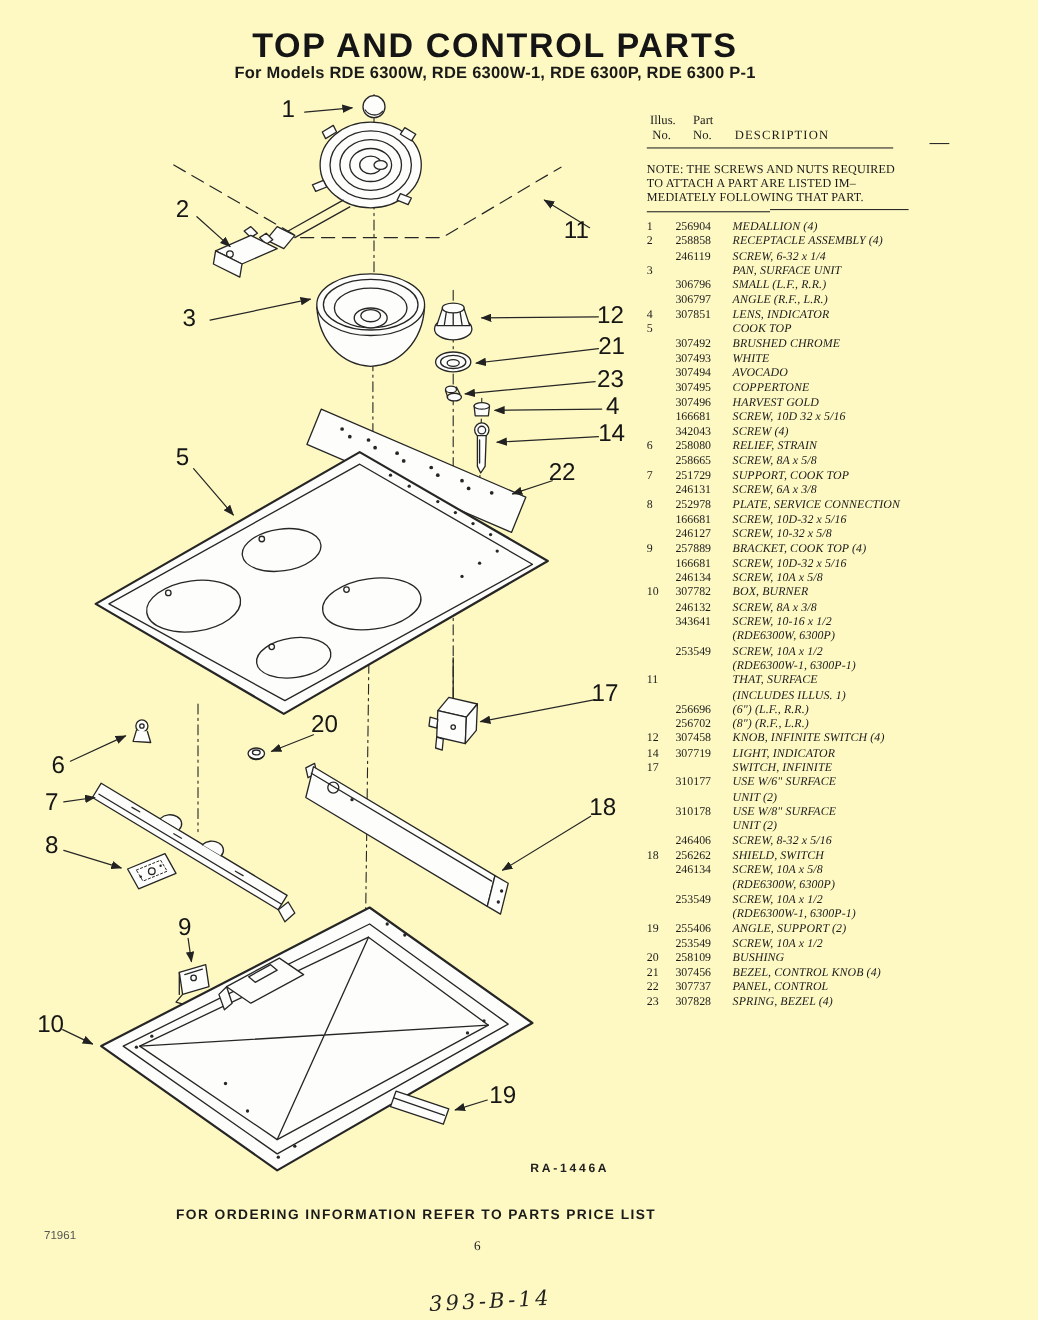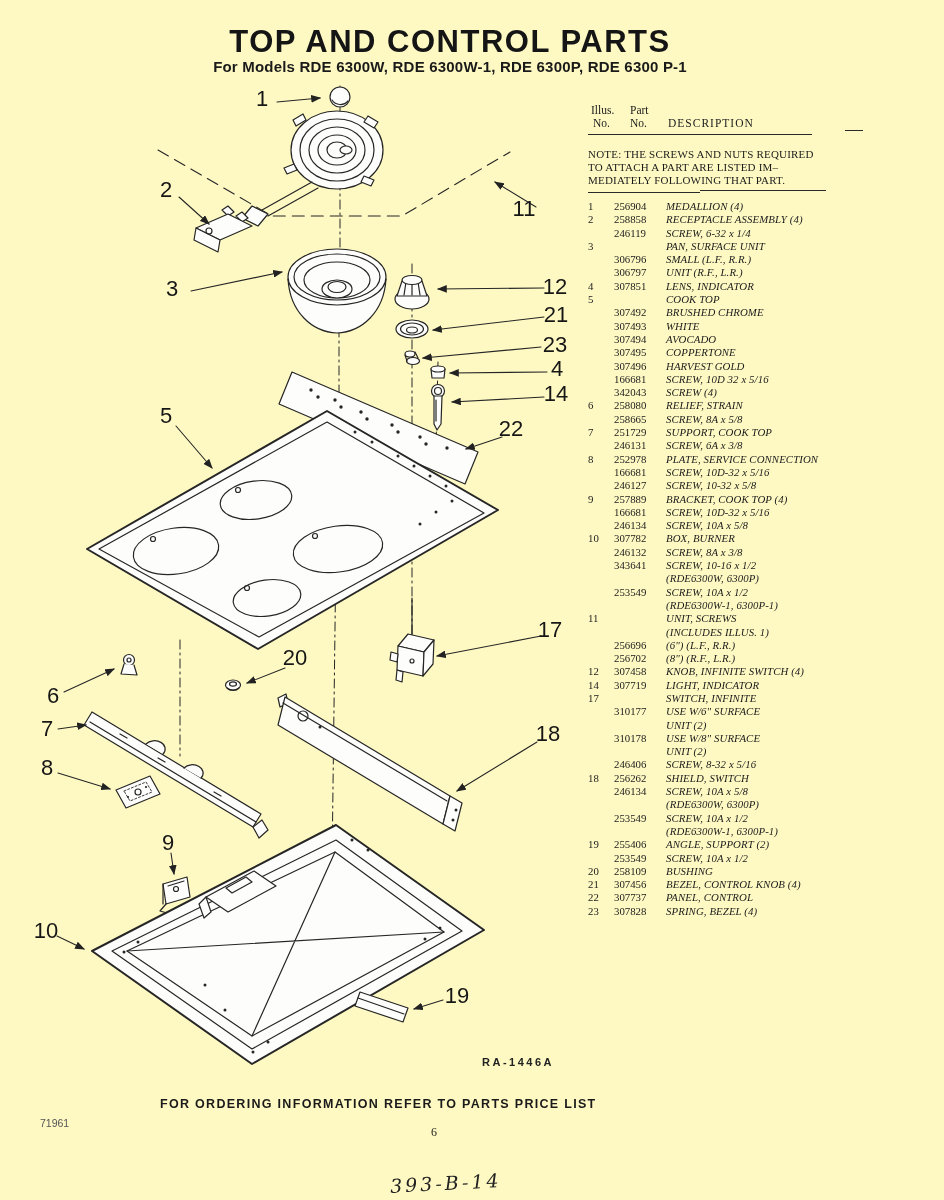--- a/index.html
+++ b/index.html
@@ -375,21 +375,21 @@
           <td class="c-desc">PAN, SURFACE UNIT</td>
         </tr>
         <tr>
           <td class="c-illus"></td>
           <td class="c-part">306796</td>
           <td class="c-desc">SMALL (L.F., R.R.)</td>
         </tr>
         <tr>
           <td class="c-illus"></td>
           <td class="c-part">306797</td>
-          <td class="c-desc">UNIT (R.F., L.R.)</td>
+          <td class="c-desc">ANGLE (R.F., L.R.)</td>
         </tr>
         <tr>
           <td class="c-illus">4</td>
           <td class="c-part">307851</td>
           <td class="c-desc">LENS, INDICATOR</td>
         </tr>
         <tr>
           <td class="c-illus">5</td>
           <td class="c-part"></td>
           <td class="c-desc">COOK TOP</td>
@@ -505,21 +505,21 @@
           <td class="c-desc">SCREW, 10A x 1/2</td>
         </tr>
         <tr>
           <td class="c-illus"></td>
           <td class="c-part"></td>
           <td class="c-desc">(RDE6300W-1, 6300P-1)</td>
         </tr>
         <tr>
           <td class="c-illus">11</td>
           <td class="c-part"></td>
-          <td class="c-desc">UNIT, SCREWS</td>
+          <td class="c-desc">THAT, SURFACE</td>
         </tr>
         <tr>
           <td class="c-illus"></td>
           <td class="c-part"></td>
           <td class="c-desc">(INCLUDES ILLUS. 1)</td>
         </tr>
         <tr>
           <td class="c-illus"></td>
           <td class="c-part">256696</td>
           <td class="c-desc">(6") (L.F., R.R.)</td>

